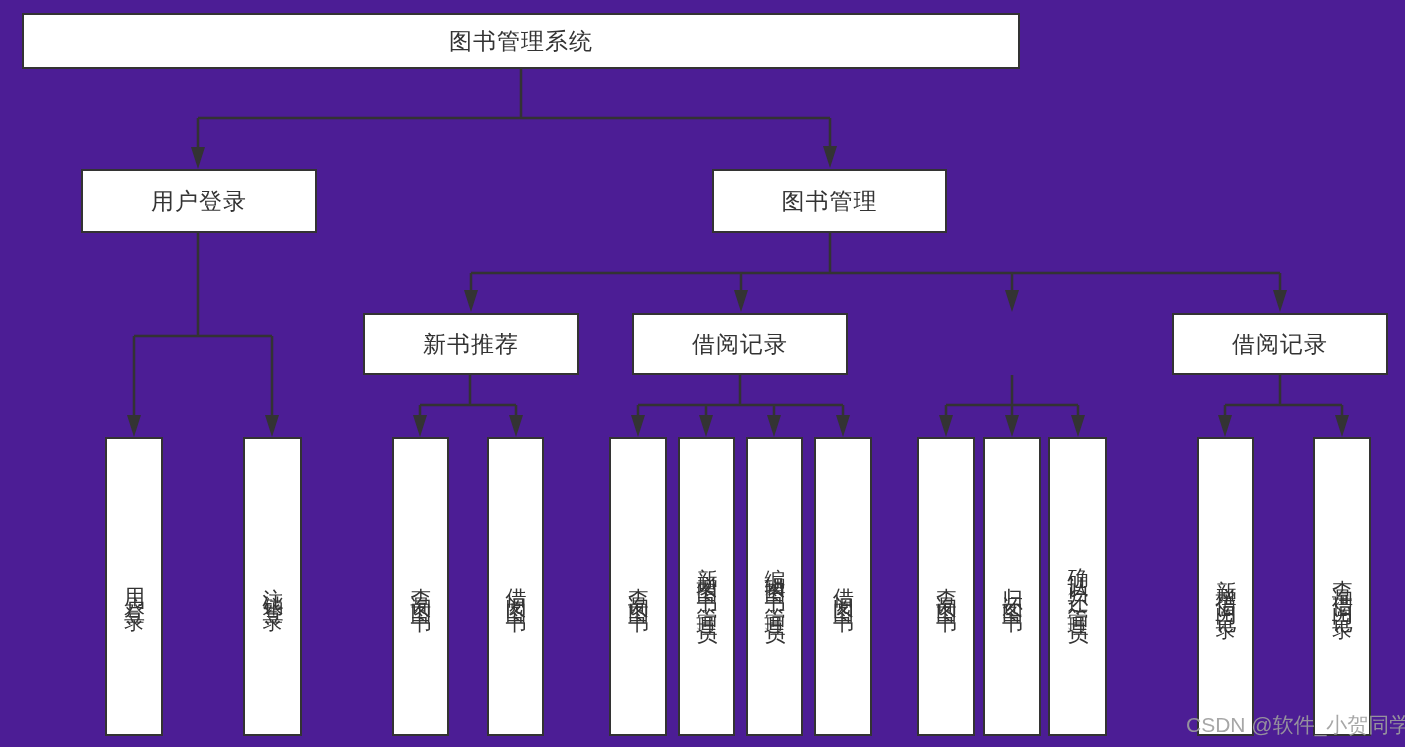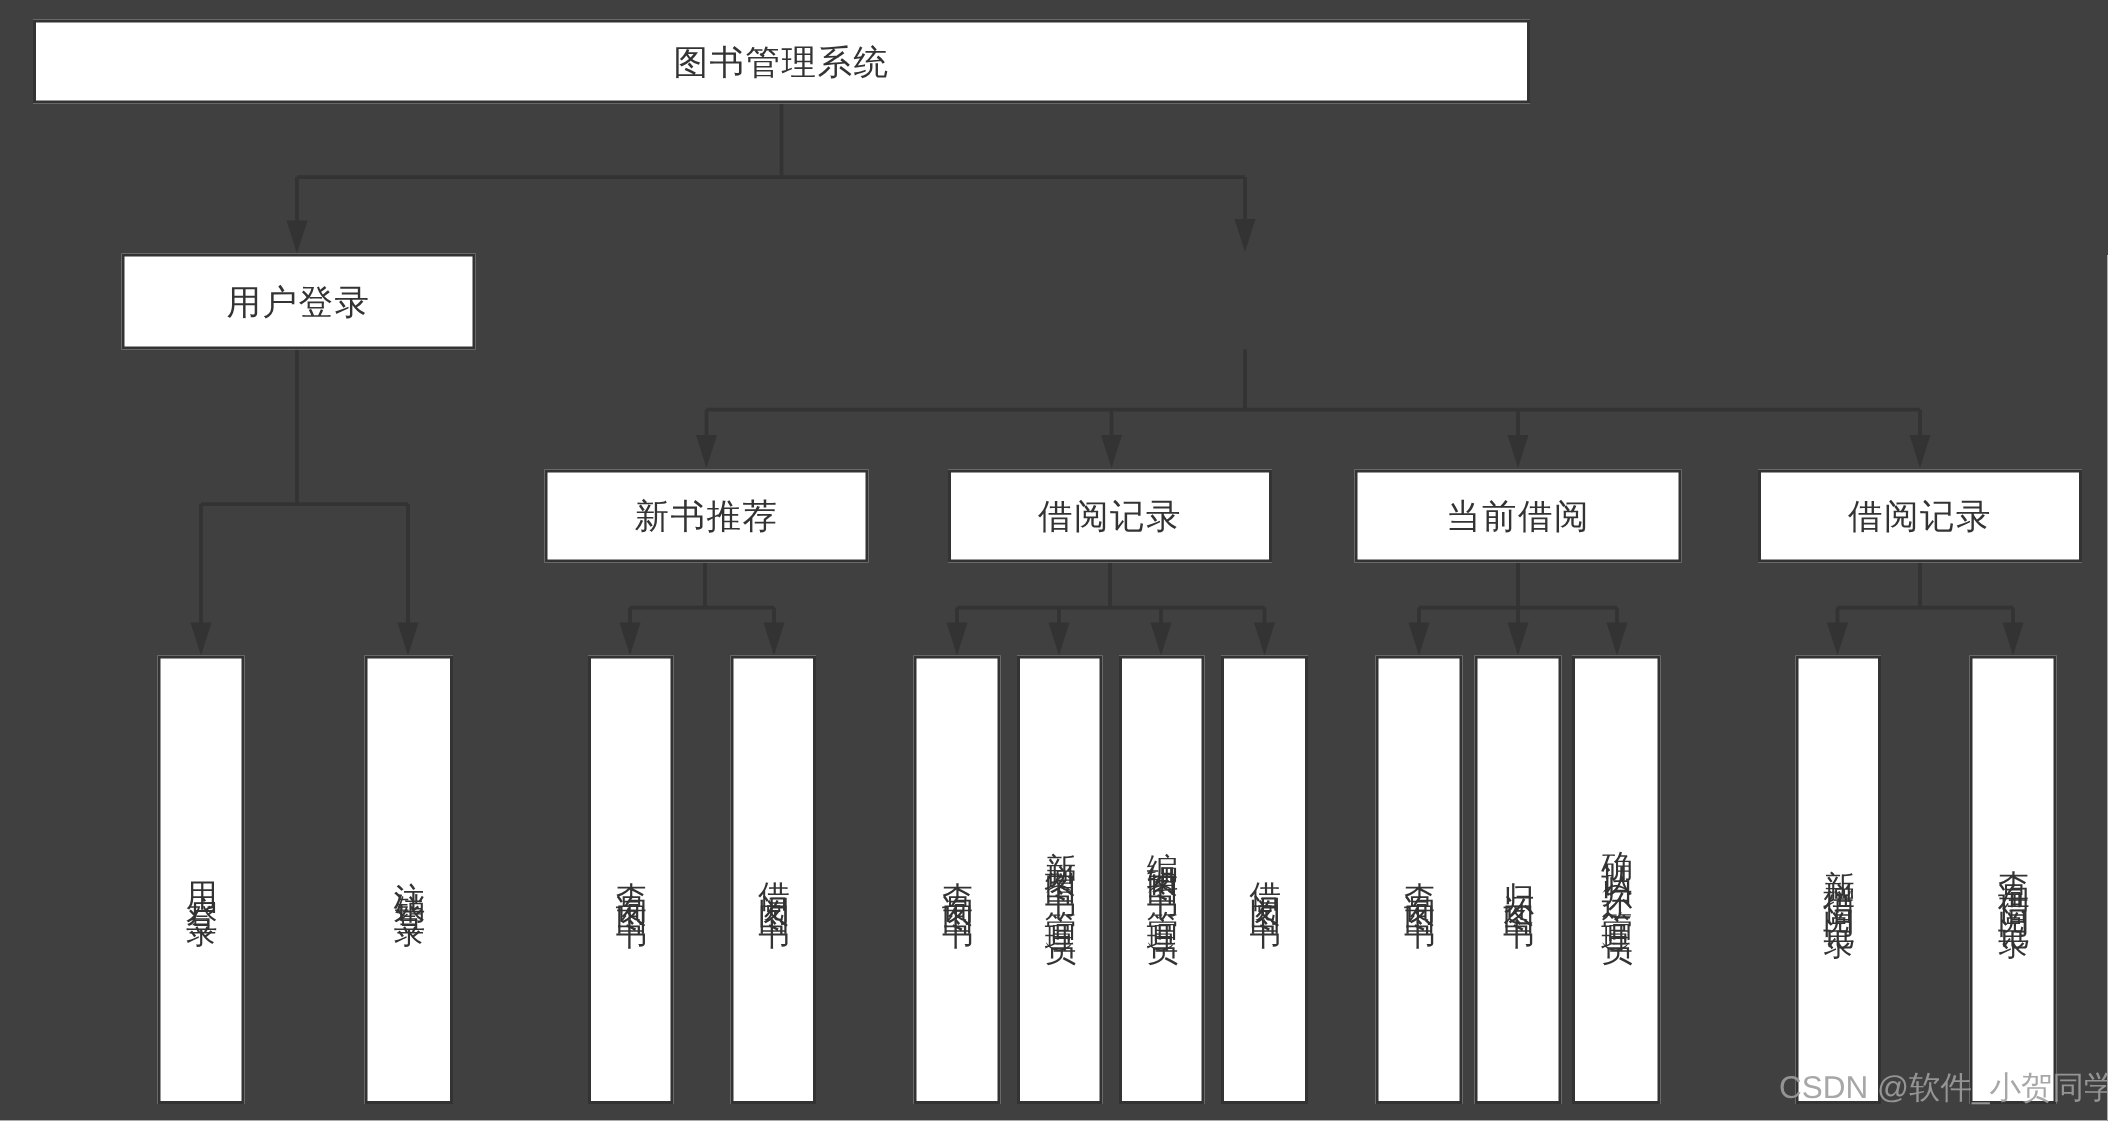--- a/index.html
+++ b/index.html
@@ -1,20 +1,20 @@
 <!DOCTYPE html>
 <html><head>
 <meta charset="utf-8">
 <style>
   html, body { margin: 0; padding: 0; background: #ffffff; }
   #stage {
     position: relative;
     width: 1405px;
     height: 747px;
-    background: #404040;
+    background: #4c1d95;
     font-family: "Liberation Serif", serif;
     overflow: hidden;
   }
   #connectors {
     position: absolute;
     left: 0; top: 0;
     width: 1405px; height: 747px;
     pointer-events: none;
   }
   .box {
@@ -85,29 +85,29 @@
          M1335 415 L1349 415 L1342 437 Z"></path>
   </svg>
 
   <div class="box" style="left:22px;top:13px;width:998px;height:56px">
     <span>图书管理系统</span>
   </div>
 
   <div class="box" style="left:81px;top:169px;width:236px;height:64px">
     <span>用户登录</span>
   </div>
+  <div class="box" style="left:712px;top:169px;width:235px;height:64px">
+    <span>图书管理</span>
+  </div>
 
   <div class="box" style="left:363px;top:313px;width:216px;height:62px">
     <span>新书推荐</span>
   </div>
   <div class="box" style="left:632px;top:313px;width:216px;height:62px">
     <span>借阅记录</span>
-  </div>
-  <div class="box" style="left:903px;top:313px;width:218px;height:62px">
-    <span>当前借阅</span>
   </div>
   <div class="box" style="left:1172px;top:313px;width:216px;height:62px">
     <span>借阅记录</span>
   </div>
 
   <div class="box vbox" style="left:105px;top:437px;width:58px;height:299px">
     <span>用户登录</span>
   </div>
   <div class="box vbox" style="left:243px;top:437px;width:59px;height:299px">
     <span>注销登录</span>

